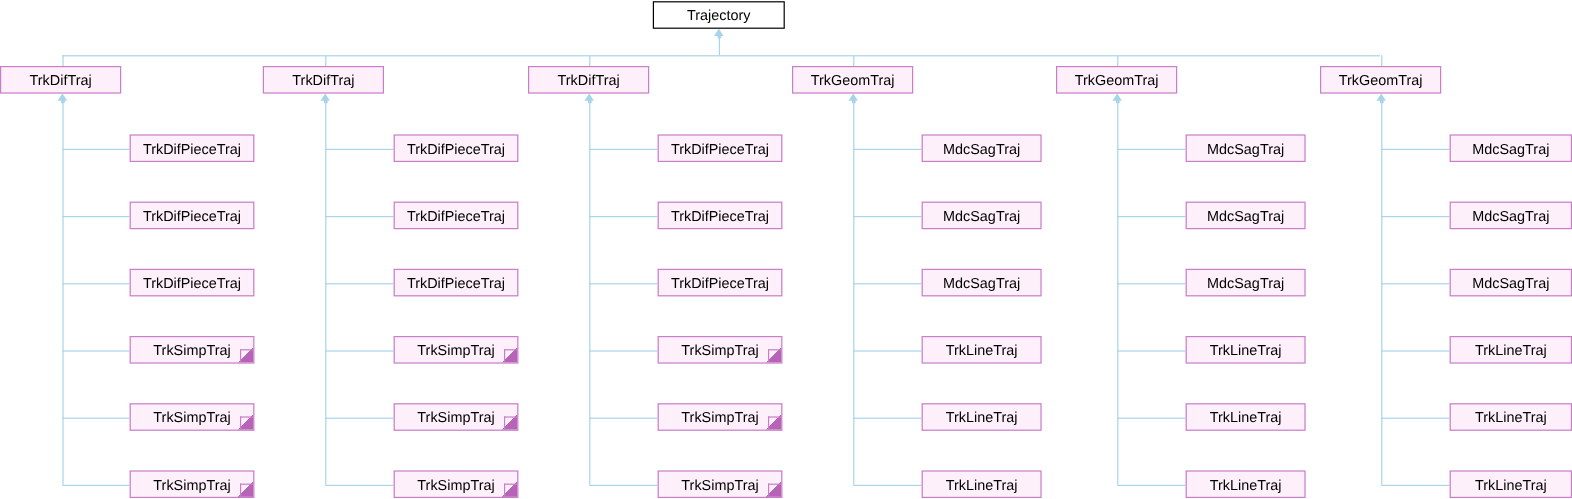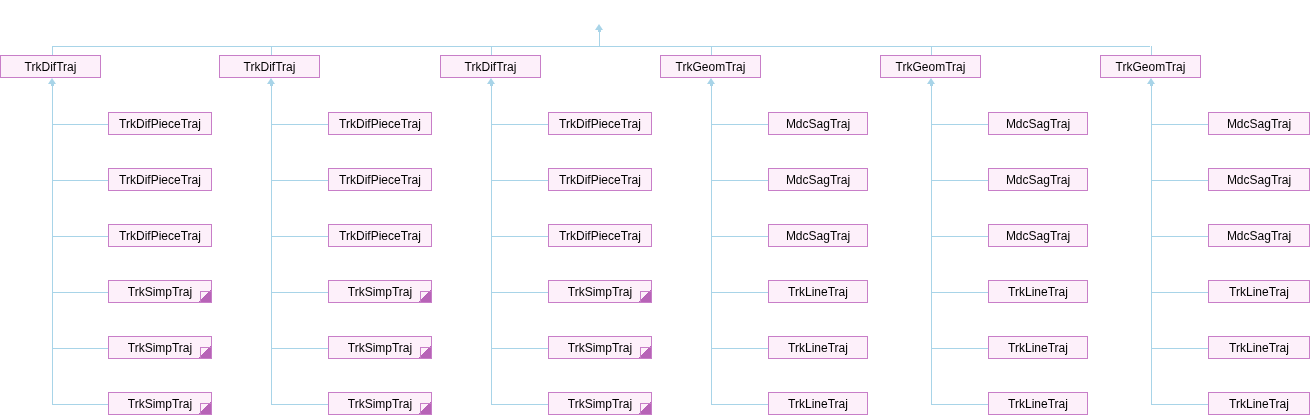--- a/index.html
+++ b/index.html
@@ -65,20 +65,23 @@
     position:absolute;
     width:3px;height:3px;
     background:#a8d4e8;
     z-index:2;
   }
 </style>
 </head>
 <body>
 
 <div id="diagram">
+    <div class="node node-root" style="left: 544px; top: 1px; width: 110px; height: 23px;">
+      <span>Trajectory</span>
+    </div>
     <div class="edge edge-v" style="left: 599px; top: 30px; height: 16px;"></div>
     <div class="arrow" style="left: 595px; top: 24px;"></div>
     <div class="arrow-stub" style="left: 598px; top: 29px;"></div>
     <div class="edge edge-h" style="left: 52px; top: 46px; width: 1098px;"></div>
     <div class="edge edge-v" style="left: 52px; top: 46px; height: 9px;"></div>
     <div class="node node-cls" style="left: 0px; top: 55px; width: 101px; height: 23px;">
       <span>TrkDifTraj</span>
     </div>
     <div class="arrow" style="left: 48px; top: 78px;"></div>
     <div class="arrow-stub" style="left: 51px; top: 83px;"></div>

